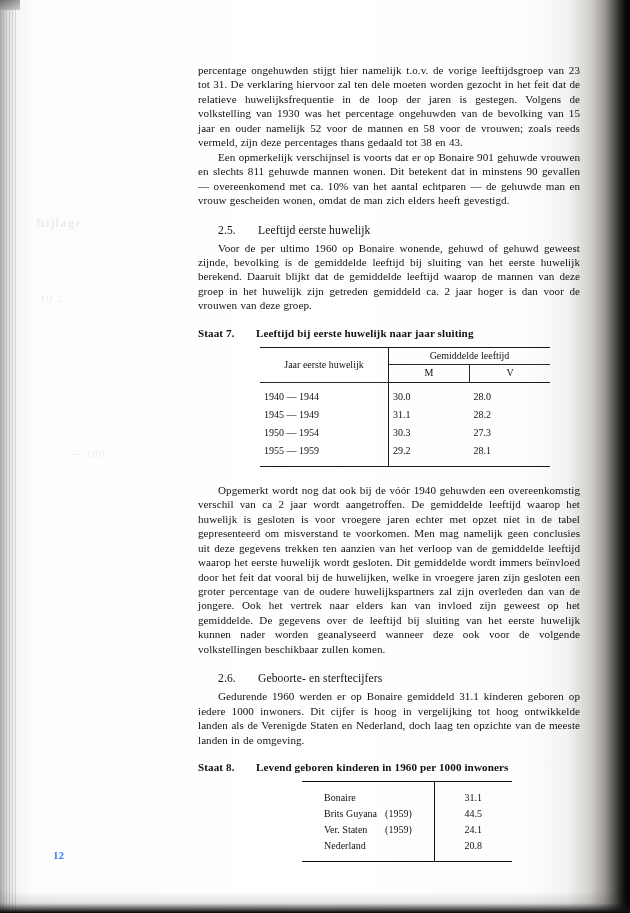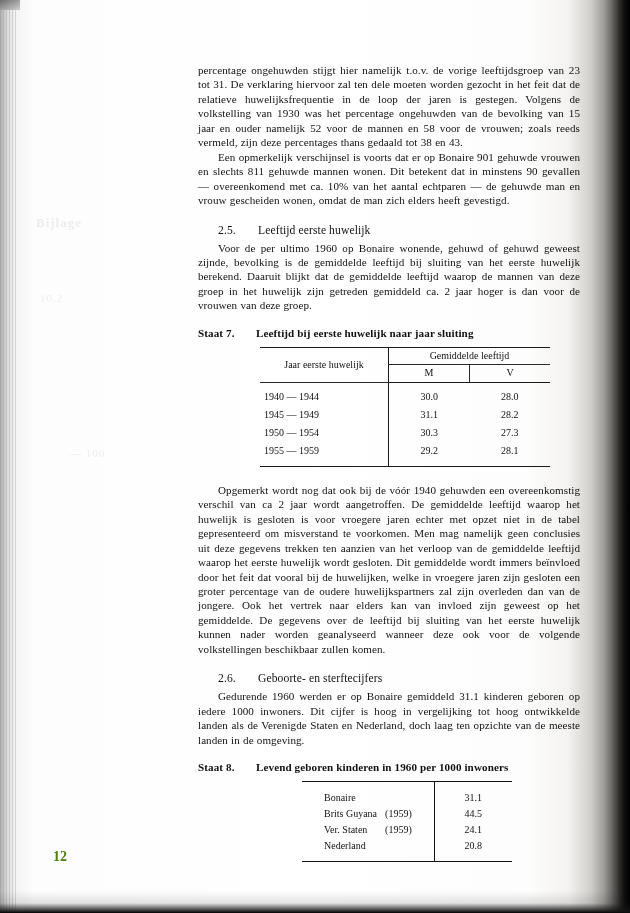--- a/index.html
+++ b/index.html
@@ -127,43 +127,43 @@
   }
   .tbl7 .hdr-sub th {
     text-align: center;
     padding: 2px 4px 4px 4px;
   }
   .tbl7 .vline { border-left: 1.3px solid #1a1a1a; }
   .tbl7 .vline-thin { border-left: 0.9px solid #2a2a2a; }
   .tbl7 .rowline td { border-top: 1.1px solid #1a1a1a; }
   .tbl7 .body-row td { padding: 3.5px 4px; }
   .tbl7 .yr { text-align: left; padding-left: 32px; white-space: nowrap; }
-  .tbl7 .val { text-align: center; width: 72px; }
+  .tbl7 .val { width: 72px; }
   .tbl7 .botline td { border-top: 1.1px solid #1a1a1a; height: 0; padding: 0; }
 
   .tbl8 {
     margin: 4px 0 0 104px;
     width: 210px;
   }
   .tbl8 td { padding: 2.6px 4px; }
   .tbl8 .topline td { border-top: 1.8px solid #111; height: 0; padding: 0; }
   .tbl8 .botline td { border-top: 1.4px solid #111; height: 0; padding: 0; }
   .tbl8 .name { text-align: left; padding-left: 22px; white-space: nowrap; }
   .tbl8 .yr    { text-align: left; width: 46px; }
   .tbl8 .val   { text-align: center; width: 74px; border-left: 1.3px solid #111; }
   .tbl8 .spacer td { height: 7px; padding: 0; }
 
   .pagenum {
     position: absolute;
     left: 53px;
     top: 849px;
-    font-size: 14px;
+    font-size: 11px;
     font-weight: bold;
     font-family: "Liberation Serif", serif;
-    color: #4d7c0f;
+    color: #3b82f6;
   }
 </style>
 </head>
 <body>
 
 <div id="page">
 
   <div class="page-surface"></div>
   <div class="spine-edge"></div>
   <div class="spine-edge-top"></div>

